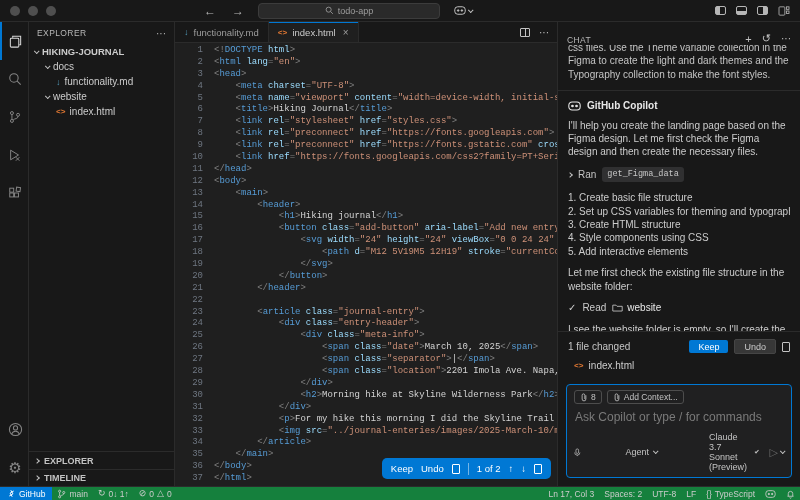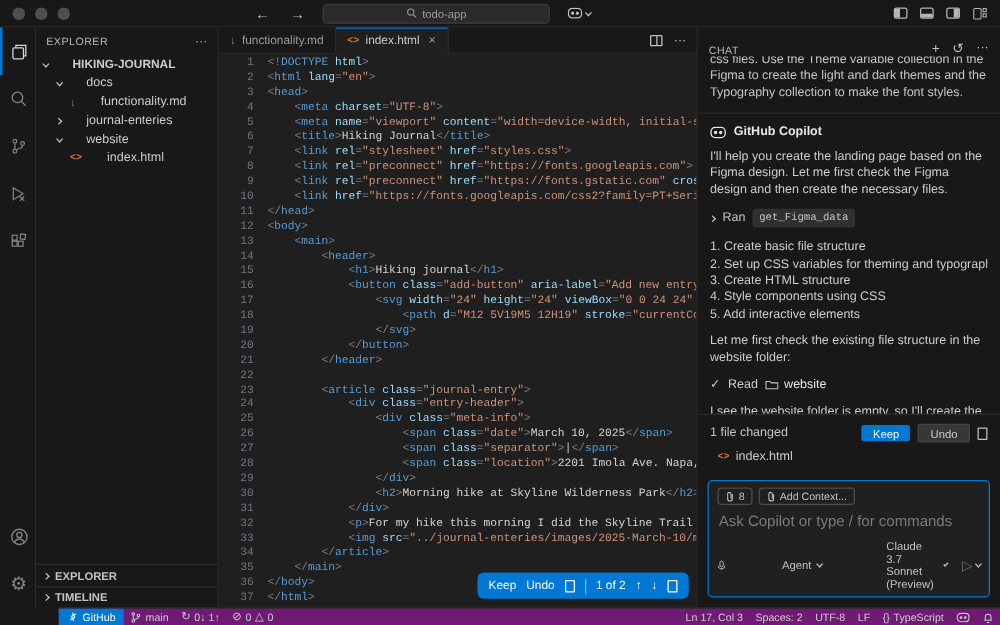--- a/index.html
+++ b/index.html
@@ -39,21 +39,21 @@
   .act-bottom { margin-top:auto; }
   .gear-glyph { font-size:15px; line-height:1; }
 
   
   .sidebar { width:146px; background:#181818; border-right:1px solid #2b2b2b;
     display:flex; flex-direction:column; flex:0 0 146px; font-size:10px; color:#cccccc; }
   .sb-header { height:22px; display:flex; align-items:center; padding:0 8px; }
   .sb-title { font-size:8.5px; letter-spacing:.4px; color:#b8b8b8; }
   .sb-more { margin-left:auto; color:#b8b8b8; font-size:10px; }
   .tree { flex:1; overflow:hidden; }
-  .tree-row { height:15px; display:flex; align-items:center; gap:20px; white-space:nowrap; }
+  .tree-row { height:15px; display:flex; align-items:center; gap:4px; white-space:nowrap; }
   .tree-root { font-weight:bold; font-size:9.5px; }
   .md-ic { color:#519aba; font-weight:bold; font-size:9px; }
   .html-ic { color:#e37933; font-family:"Liberation Mono", monospace; font-size:8px; font-weight:bold; }
   .sb-sections { border-top:1px solid #2b2b2b; }
   .sb-section { height:17px; display:flex; align-items:center; gap:5px; padding:0 6px;
     font-size:9px; font-weight:bold; color:#c3c3c3; border-top:1px solid #2b2b2b; }
   .sb-section:first-child { border-top:none; }
 
   
   .editor { width:382px; flex:0 0 382px; background:#1f1f1f; display:flex; flex-direction:column; position:relative; }
@@ -111,22 +111,22 @@
   .chips { display:flex; gap:5px; margin-bottom:6px; }
   .chip { display:flex; align-items:center; gap:3px; border:1px solid #4d4d4d; border-radius:3px;
     padding:1px 5px; font-size:8.5px; color:#c3c3c3; }
   .placeholder { color:#7a7a7a; font-size:12px; margin:2px 0 8px 1px; }
   .input-bottom { display:flex; align-items:center; gap:5px; color:#c3c3c3; font-size:9px; }
   .mode-group { margin-left:auto; display:flex; align-items:center; gap:12px; }
   .dd { display:flex; align-items:center; gap:4px;margin-left:40px; }
   .send { color:#6e6e6e; font-size:11px; display:flex; align-items:center; gap:2px; }
 
   
-  .statusbar { height:14px; background:#701a75; border-top:1px solid #2b2b2b; display:flex;
-    align-items:center; font-size:8.5px; color:#cccccc; flex:0 0 14px;margin-left:47px; }
+  .statusbar { height:14px; background:#15803d; border-top:1px solid #2b2b2b; display:flex;
+    align-items:center; font-size:8.5px; color:#cccccc; flex:0 0 14px; }
   .sb-item { display:flex; align-items:center; gap:3px; padding:0 5px; height:100%; }
   .sb-remote { background:#0078d4; color:#ffffff; padding:0 7px; }
   .sb-right { margin-left:auto; display:flex; align-items:center; height:100%; }
   .glyph { font-size:9px; line-height:1; }
 </style>
 </head>
 <body>
 
 <div class="window">
 
@@ -227,24 +227,20 @@
           <span>HIKING-JOURNAL</span>
         </div>
 
       <div class="tree-row" style="padding-left: 16px;">
             <span class="chev down"></span>
             <span>docs</span>
           </div>
           <div class="tree-row" style="padding-left: 27px;">
             <span class="md-ic">↓</span>
             <span>functionality.md</span>
-          </div>
-          <div class="tree-row" style="padding-left: 16px;">
-            <span class="chev right"></span>
-            <span>journal-enteries</span>
           </div>
           <div class="tree-row" style="padding-left: 16px;">
             <span class="chev down"></span>
             <span>website</span>
           </div>
           <div class="tree-row" style="padding-left: 27px;">
             <span class="html-ic">&lt;&gt;</span>
             <span>index.html</span>
           </div>
         </div>

